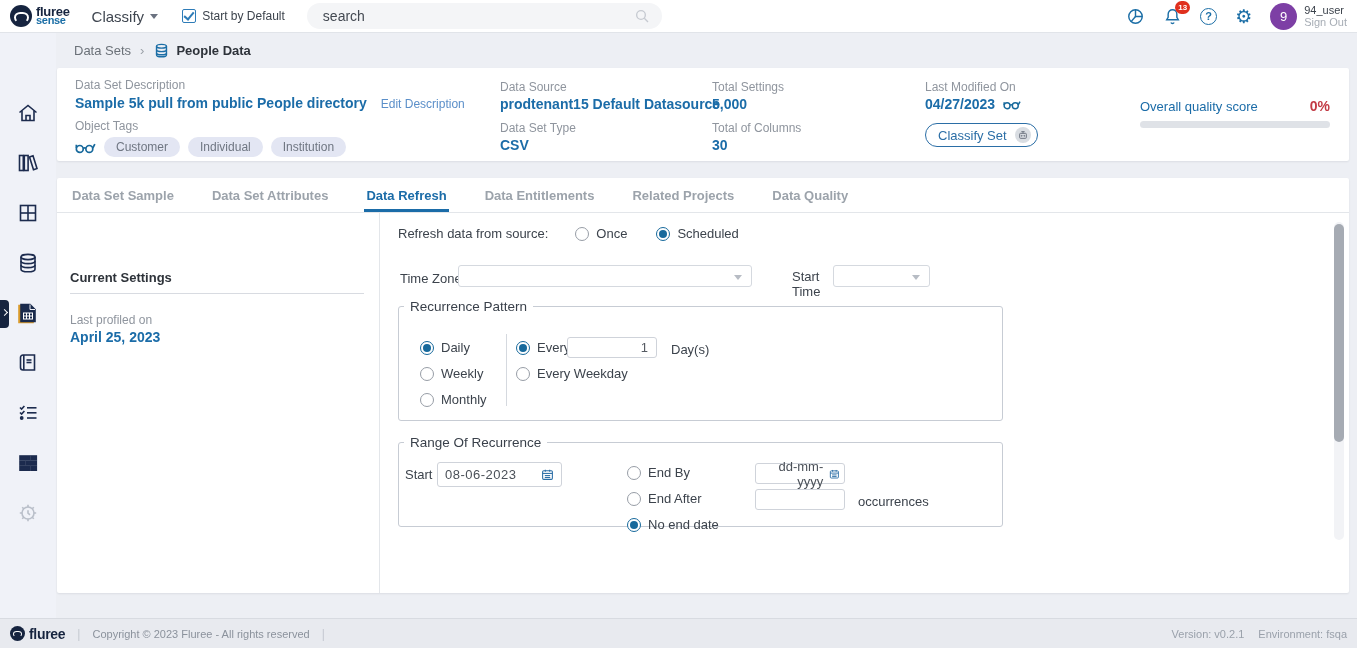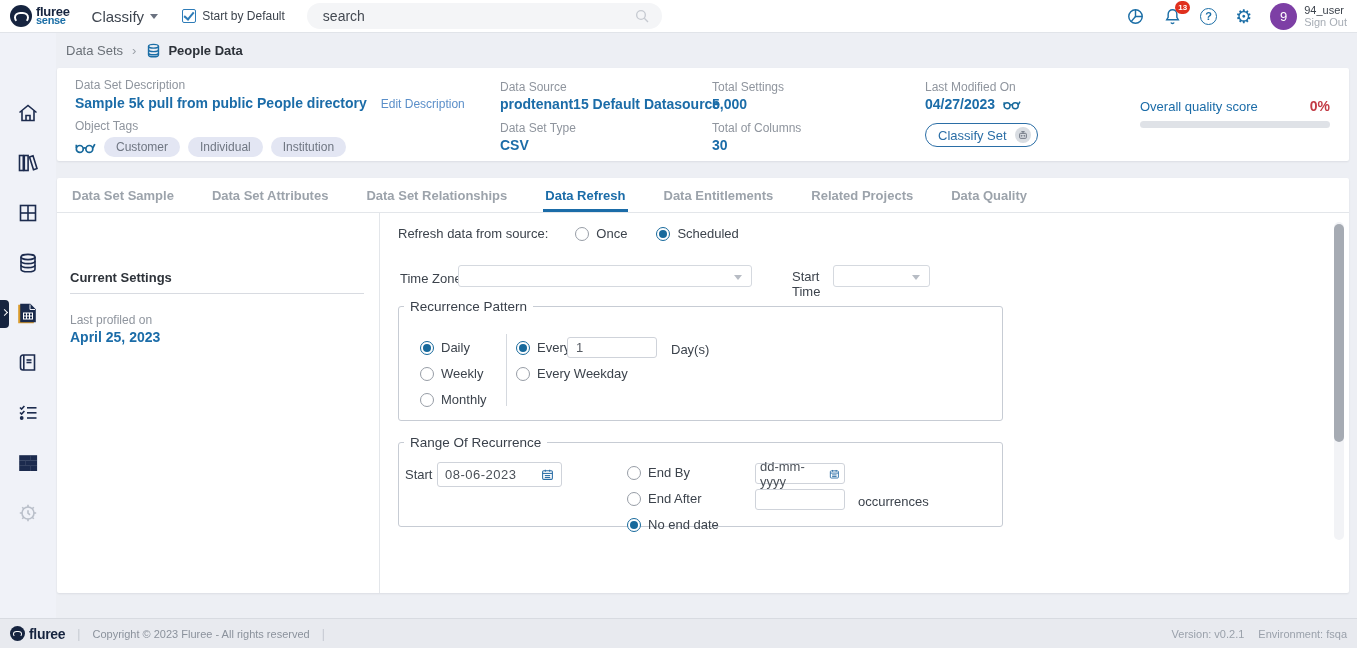--- a/index.html
+++ b/index.html
@@ -49,21 +49,21 @@
   .side-item { width:26px; height:23px; display:flex; align-items:center; justify-content:center; cursor:pointer; }
   .side-item svg { stroke:#1c2b4e; fill:none; stroke-width:1.6; }
   .side-item.muted svg { stroke:#b9bfc9; }
   .active-flag { position:absolute; left:0; top:267px; width:9px; height:28px; background:#16243f;
                  border-radius:0 4px 4px 0; }
   .active-flag::after { content:""; position:absolute; left:2px; top:10px; width:4px; height:4px;
                         border:solid #fff; border-width:1.5px 1.5px 0 0; transform:rotate(45deg); }
   .file-active { filter:drop-shadow(-1.5px 1.5px 0 #d99a2b); }
 
   
-  .breadcrumb { position:absolute; top:42px; left:66px; display:flex; align-items:center; gap:9px; font-size:13px; }
+  .breadcrumb { position:absolute; top:42px; left:74px; display:flex; align-items:center; gap:9px; font-size:13px; }
   .bc-parent { color:#6b7178; cursor:pointer; }
   .bc-sep { color:#9aa0a8; font-size:13px; }
   .bc-current { color:#2d3239; font-weight:bold; display:flex; align-items:center; gap:6px; }
 
   
   .card { background:#fff; border-radius:2px; box-shadow:0 1px 2px rgba(16,24,40,.08); }
   .summary { position:absolute; top:68px; left:57px; width:1292px; height:93px; }
   .lbl { font-size:12px; color:#8f959e; }
   .val { font-size:14px; font-weight:bold; color:#1b6ca8; }
   .s-col { position:absolute; }
@@ -105,21 +105,21 @@
   .tz-select { position:absolute; left:58px; top:-4px; width:294px; }
   .st-label { position:absolute; left:392px; top:0; }
   .st-select { position:absolute; left:433px; top:-4px; width:97px; }
 
   fieldset { position:absolute; border:1px solid #c7ccd4; border-radius:3px; }
   legend { margin-left:5px; padding:0 6px; font-size:13.5px; color:#3a414b; }
   .fs-rec { left:0; top:86px; width:605px; height:122px; }
   .fs-range { left:0; top:222px; width:605px; height:92px; }
 
   .rec-div { position:absolute; left:107px; top:20px; bottom:14px; border-left:1px solid #d5d9df; }
-  .pos { position:absolute; }
+  .pos { position:absolute;text-align:right; }
   .num-input { width:90px; height:21px; border:1px solid #cfd3da; border-radius:3px; padding:0 8px;
                font-size:13px; color:#555b63; font-family:"Liberation Sans",sans-serif; outline:none; }
   .date-input { display:inline-flex; align-items:center; justify-content:space-between; gap:6px;
                 border:1px solid #cfd3da; border-radius:3px; background:#fff; padding:0 7px; cursor:pointer; }
   .date-text { font-size:13px; color:#4a5058; letter-spacing:.5px; }
 
   .scroll-track { position:absolute; right:5px; top:44px; width:10px; height:318px; background:#f2f3f6; border-radius:5px; }
   .scroll-thumb { position:absolute; left:0; top:2px; width:10px; height:218px; background:#a6abb3; border-radius:5px; cursor:grab; }
 
   
@@ -354,21 +354,20 @@
       <span class="quality-label">Overall quality score</span>
       <span class="quality-val">0%</span>
     </div>
     <div class="quality-bar"></div>
   </div>
 
   <div class="card main">
     <div class="tabs">
       <div class="tab">Data Set Sample</div>
       <div class="tab">Data Set Attributes</div>
-      <div class="tab">Data Set Relationships</div>
       <div class="tab active">Data Refresh</div>
       <div class="tab">Data Entitlements</div>
       <div class="tab">Related Projects</div>
       <div class="tab">Data Quality</div>
     </div>
 
     <div class="left-panel">
       <div class="cs-title">Current Settings</div>
       <div class="cs-rule"></div>
       <div class="lp-label">Last profiled on</div>

